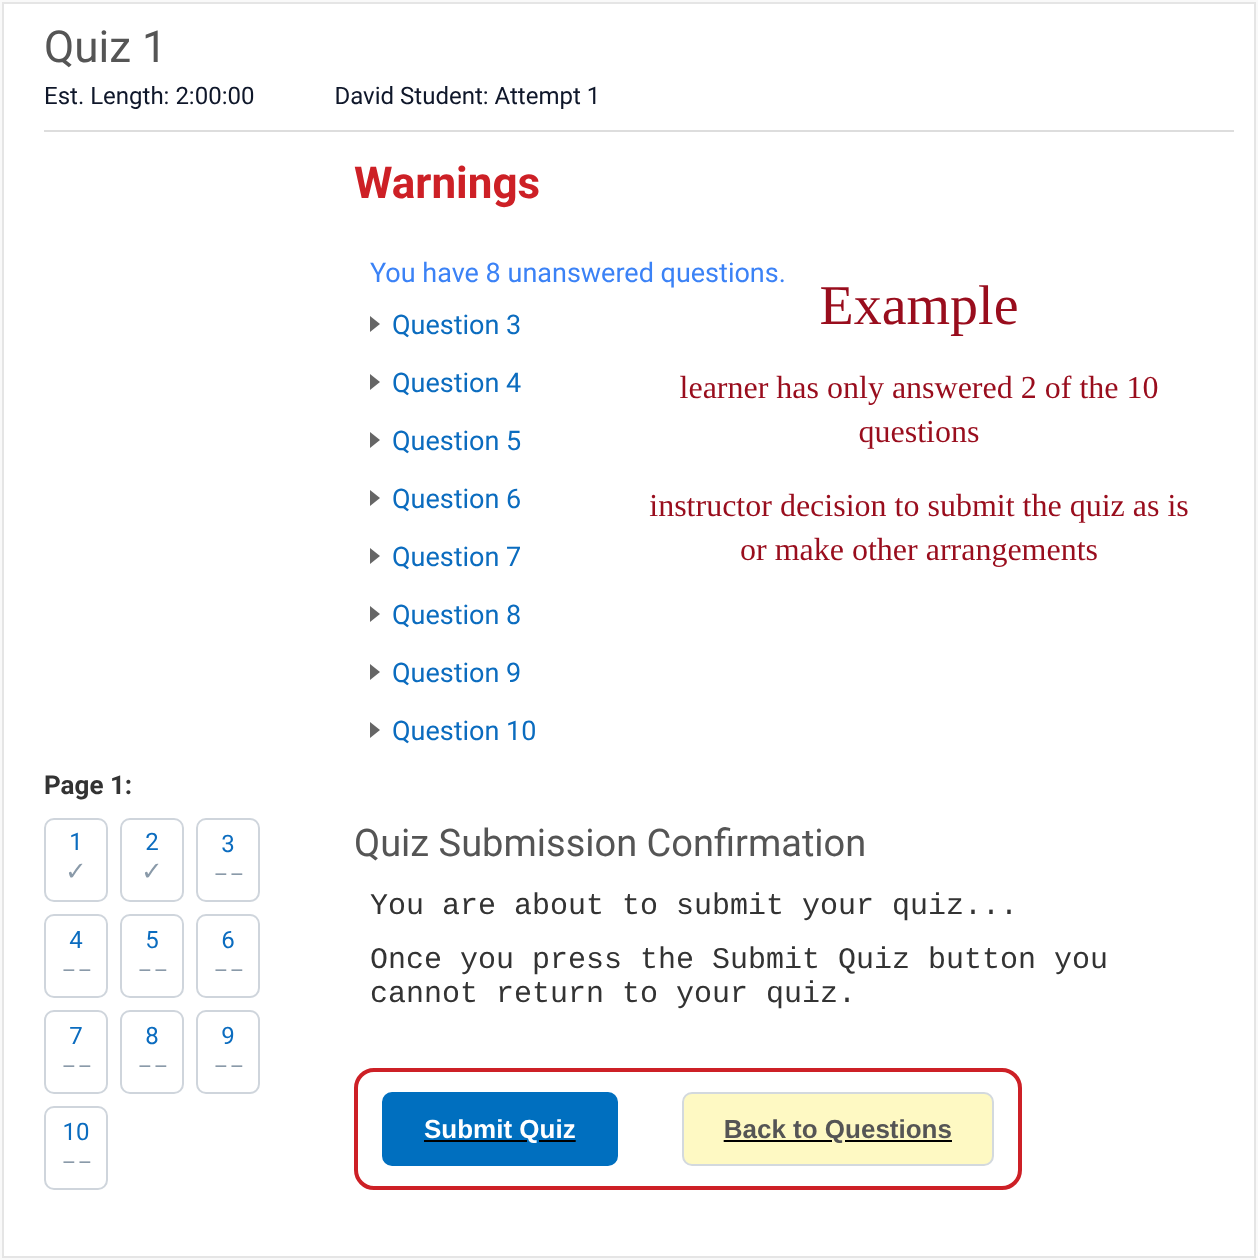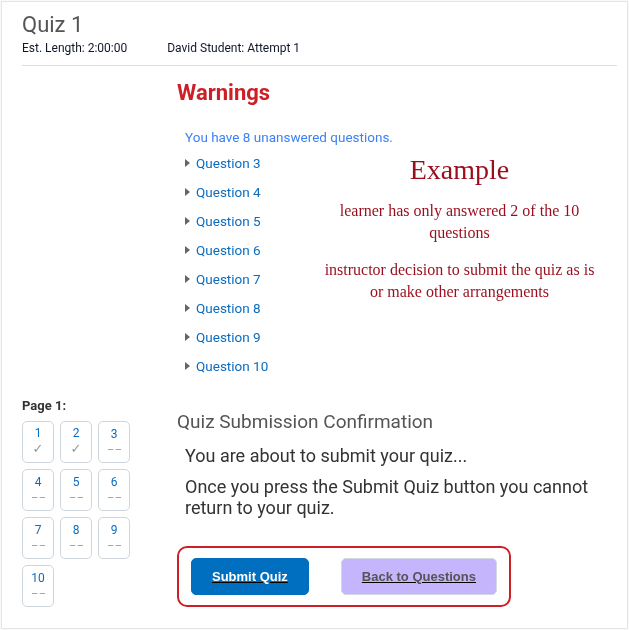--- a/index.html
+++ b/index.html
@@ -90,38 +90,38 @@
     border-top: 4px solid transparent;
     border-bottom: 4px solid transparent;
     border-left: 5px solid #666;
     margin-right: 6px;
     vertical-align: 1px;
   }
   
   .anno {
     position: absolute;
     left: 145px;
-    top: 74px;
+    top: 58px;
     width: 275px;
     color: #990d1d;
     font-family: Georgia, "Times New Roman", serif;
     text-align: center;
     pointer-events: none;
   }
   .anno .ex-title { font-size: 28px; margin-bottom: 14px; }
   .anno .ex-line { font-size: 16px; line-height: 1.35; margin-bottom: 16px; }
   
   .confirm-title {
     color: #555;
     font-size: 19px;
     font-weight: 400;
     margin-top: 36px;
     margin-bottom: 12px;
   }
-  .confirm-body { padding-left: 8px; font-size: 18px; color: #333; }
+  .confirm-body { padding-left: 8px; font-size: 15px; color: #333; font-family: Liberation Mono, monospace; }
   .confirm-body p { margin-bottom: 10px; }
   
   .button-area {
     margin-top: 18px;
     padding: 10px 12px;
     border: 2.5px solid #cd2026;
     border-radius: 10px;
     display: inline-flex;
     gap: 32px;
     text-decoration: underline;
@@ -133,21 +133,21 @@
     border-radius: 5px;
     cursor: pointer;
     border: 1px solid transparent;
   }
   .btn-primary {
     background: #006fbf;
     color: #fff;
     border-color: #006fbf;
   }
   .btn-secondary {
-    background: #c4b5fd;
+    background: #fef9c3;
     color: #555;
     border-color: #d3d9de;
   }
   .outer-rel { position: relative; }
 </style>
 </head>
 <body>
 
 <div class="page outer-rel">
 

